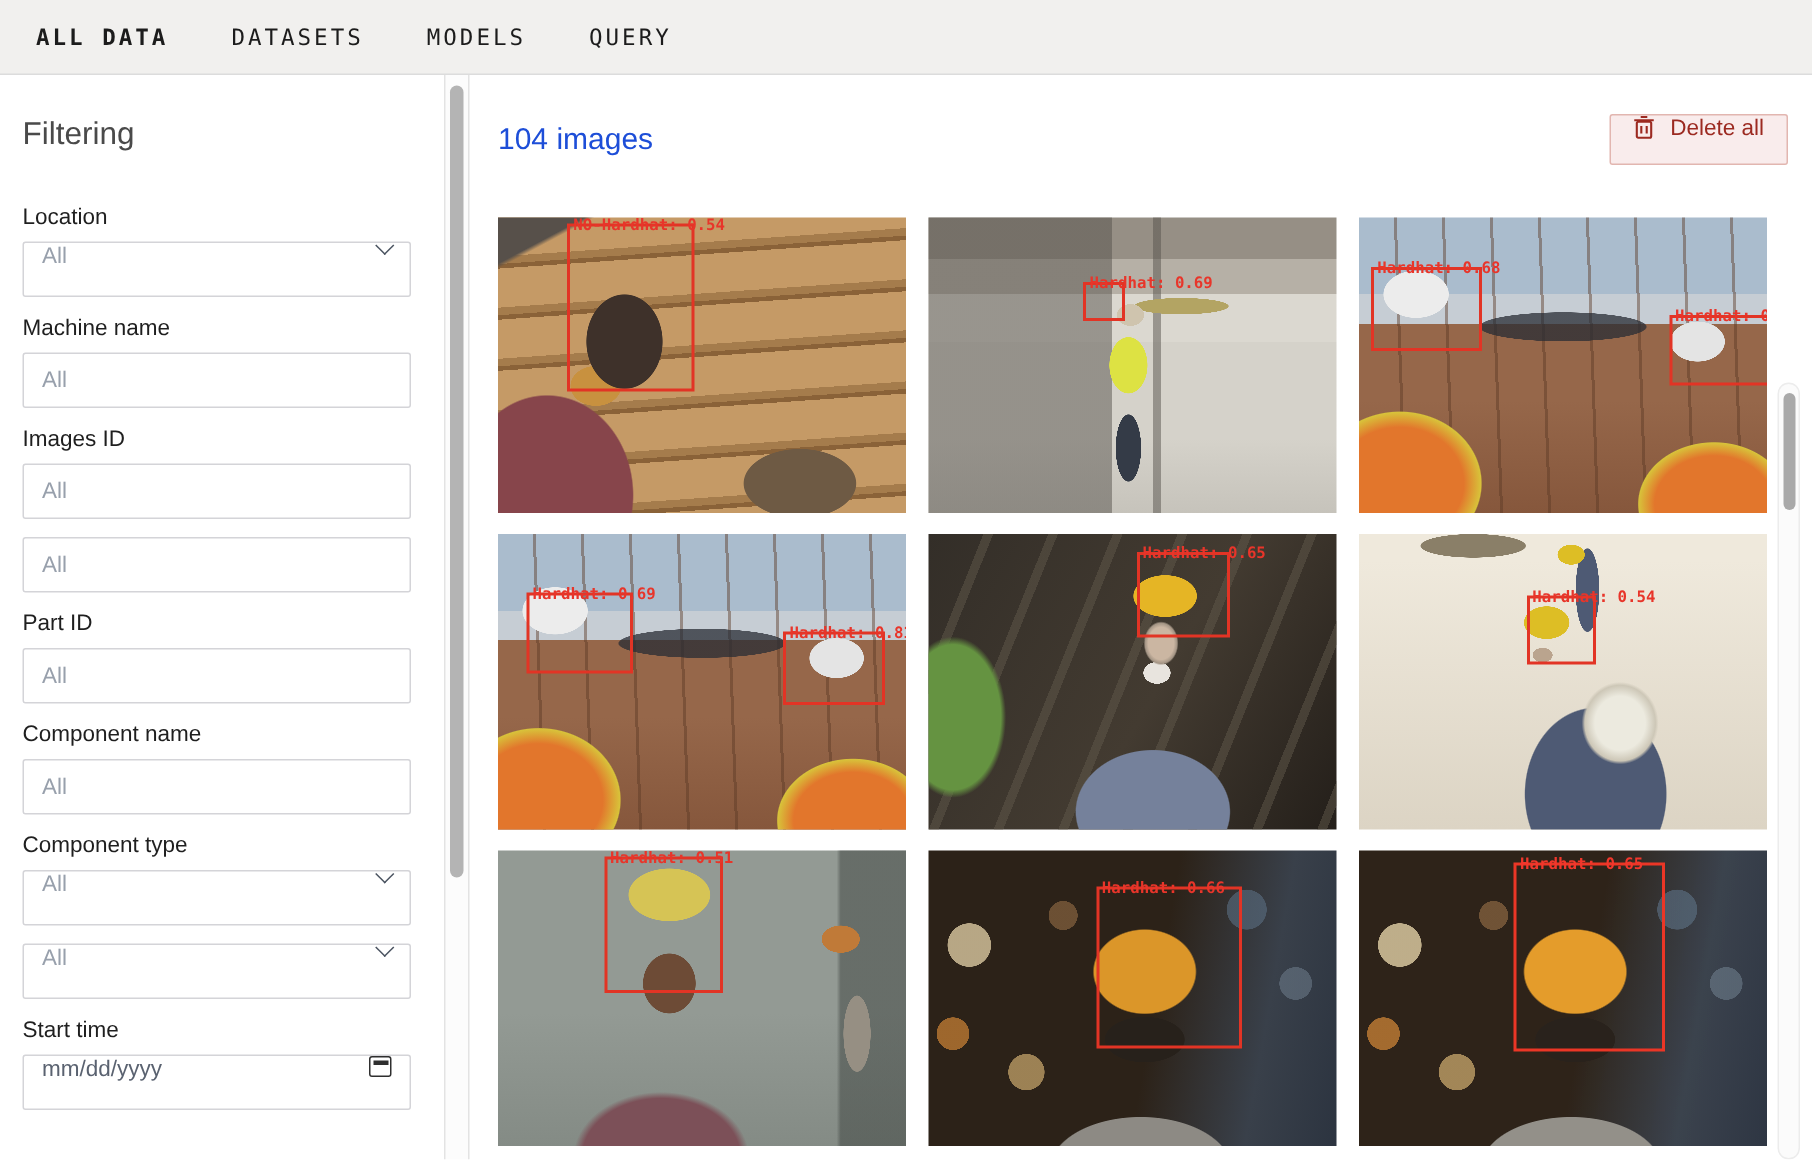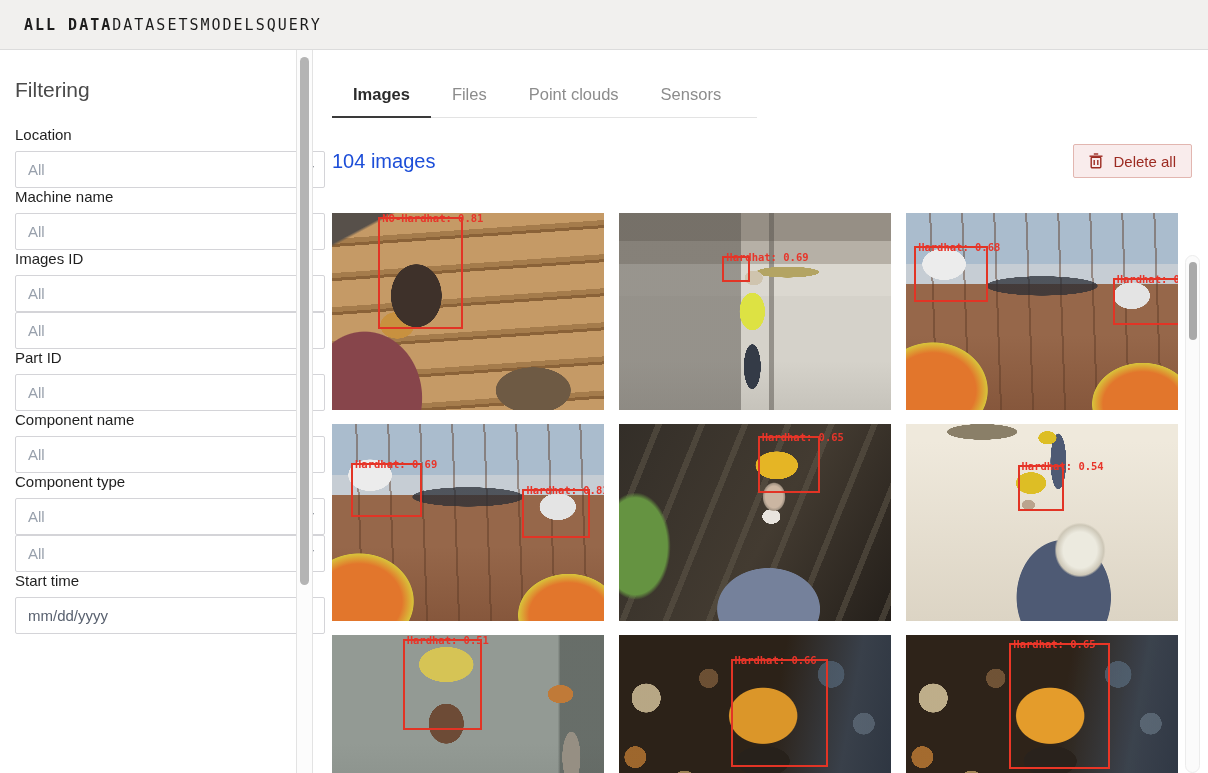--- a/index.html
+++ b/index.html
@@ -1,34 +1,34 @@
 <!DOCTYPE html>
 <html><head>
 <meta charset="utf-8">
 <style>
   * { margin:0; padding:0; box-sizing:border-box; }
   html,body { width:1208px; height:773px; overflow:hidden; background:#fff;
     font-family:"Liberation Sans", sans-serif; color:#222; }
 
   
   .topnav { height:50px; background:#f1f0ee; border-bottom:1px solid #dcdcdc;
-    display:flex; align-items:center; padding-left:24px;
+    display:flex; align-items:center; gap:42px; padding-left:24px;
     font-family:"DejaVu Sans Mono", monospace; font-size:15px; letter-spacing:2px; color:#1c1c1c; }
   .topnav a { text-decoration:none; color:#1c1c1c; cursor:pointer; }
   .topnav a.active { font-weight:bold; }
 
   .content { display:flex; height:723px; position:relative; }
 
   
   .sidebar { width:296px; padding:28px 20px 0 15px; background:#fff; }
-  .sidebar h2 { font-size:21px; font-weight:400; color:#4a4a4a; margin-bottom:24px; }
-  .fgroup { }
+  .sidebar h2 { font-size:21px; font-weight:400; color:#4a4a4a; margin-bottom:34px; }
+  .fgroup { margin-bottom:12px; }
   .fgroup label { display:block; font-size:15px; color:#1f1f1f; margin-bottom:8px; }
-  .control { width:310px; height:37px; border:1px solid #d4d4d8; border-radius:2px;
-    background:#fff; display:flex; align-items:center; padding:0 12px; font-size:15px; }
+  .control { width:259px; height:37px; border:1px solid #d4d4d8; border-radius:2px;
+    background:#fff; display:flex; padding:0 12px; font-size:15px; }
   .control input { border:none; outline:none; width:100%; font-size:15px;
     font-family:"Liberation Sans", sans-serif; color:#333; background:transparent; }
   .control input::placeholder, .ph { color:#98a0ac; }
   .select { justify-content:space-between; cursor:pointer; }
   .chev { width:9px; height:9px; border-right:1.6px solid #4a5360; border-bottom:1.6px solid #4a5360;
     transform:rotate(45deg) translate(-2px,-2px); flex:0 0 auto; }
   .datebox { justify-content:space-between; color:#5a6270; }
   .cal { width:15px; height:14px; border:1.6px solid #2f2f2f; border-radius:2px; position:relative; }
   .cal::before { content:''; position:absolute; left:1.5px; right:1.5px; top:1.5px; height:3px; background:#2f2f2f; }
 
@@ -42,21 +42,21 @@
   .main { flex:1; position:relative; padding-left:19px; }
 
   .tabbar { margin-top:27px; width:425px; display:flex; border-bottom:1px solid #e3e3e3; }
   .tab { font-size:16.5px; color:#8c8c8c; padding:8px 21px 12px 21px; cursor:pointer;
     border-bottom:2px solid transparent; margin-bottom:-1px; }
   .tab.active { color:#2b2b2b; font-weight:bold; border-bottom:2px solid #3a3a3a; }
 
   .countrow { margin-top:26px; display:flex; align-items:center; justify-content:space-between;
     padding-right:16px; }
   .count { font-size:20px; font-weight:500; color:#1d4ed8; }
-  .delete-btn { display:flex; align-items:center; gap:10px; height:34px; padding:0 15px;
+  .delete-btn { display:flex; gap:10px; height:34px; padding:0 15px;
     background:#f9ecec; border:1px solid #e2b6b0; border-radius:2px; color:#9c2a21;
     font-size:15px; font-family:"Liberation Sans", sans-serif; cursor:pointer; }
 
   
   .grid { margin-top:35px; display:grid; grid-template-columns:repeat(3,272px);
     gap:14px 15px; width:846px; }
   .cell { width:272px; height:197px; position:relative; overflow:hidden; background:#888; }
 
   .bbox { position:absolute; border:2px solid #e23425; }
   .bbox-label { position:absolute; top:0; left:2px; transform:translateY(-50%);
@@ -209,47 +209,41 @@
         <span class="cal"></span>
       </div>
     </div>
   </aside>
 
   <div class="side-scroll">
     <div class="thumb"></div>
   </div>
 
   <main class="main">
-    <div class="tabbar">
-      <div class="tab active">Images</div>
-      <div class="tab">Files</div>
-      <div class="tab">Point clouds</div>
-      <div class="tab">Sensors</div>
-    </div>
 
     <div class="countrow">
       <div class="count">104 images</div>
       <button class="delete-btn">
         <svg width="14" height="16" viewBox="0 0 14 16">
           <g fill="none" stroke="#9c2a21" stroke-width="1.4">
             <rect x="2.2" y="4.2" width="9.6" height="10.6" rx="1"></rect>
             <line x1="0.5" y1="3.2" x2="13.5" y2="3.2"></line>
             <line x1="4.8" y1="1" x2="9.2" y2="1"></line>
             <line x1="5.2" y1="7" x2="5.2" y2="12"></line>
             <line x1="8.8" y1="7" x2="8.8" y2="12"></line>
           </g>
         </svg>
         <span>Delete all</span>
       </button>
     </div>
 
     <div class="grid">
         <div class="cell scene-logs">
           <div class="bbox" style="left: 17%; top: 2%; width: 31%; height: 57%;">
-            <span class="bbox-label">NO-Hardhat: 0.81</span>
+            <span class="bbox-label">NO-Hardhat: 0.54</span>
           </div>
         </div>
         <div class="cell scene-hall">
           <div class="bbox" style="left: 38%; top: 22%; width: 10%; height: 13%;">
             <span class="bbox-label">Hardhat: 0.69</span>
           </div>
         </div>
         <div class="cell scene-site">
           <div class="bbox" style="left: 3%; top: 17%; width: 27%; height: 28%;">
             <span class="bbox-label">Hardhat: 0.68</span>

